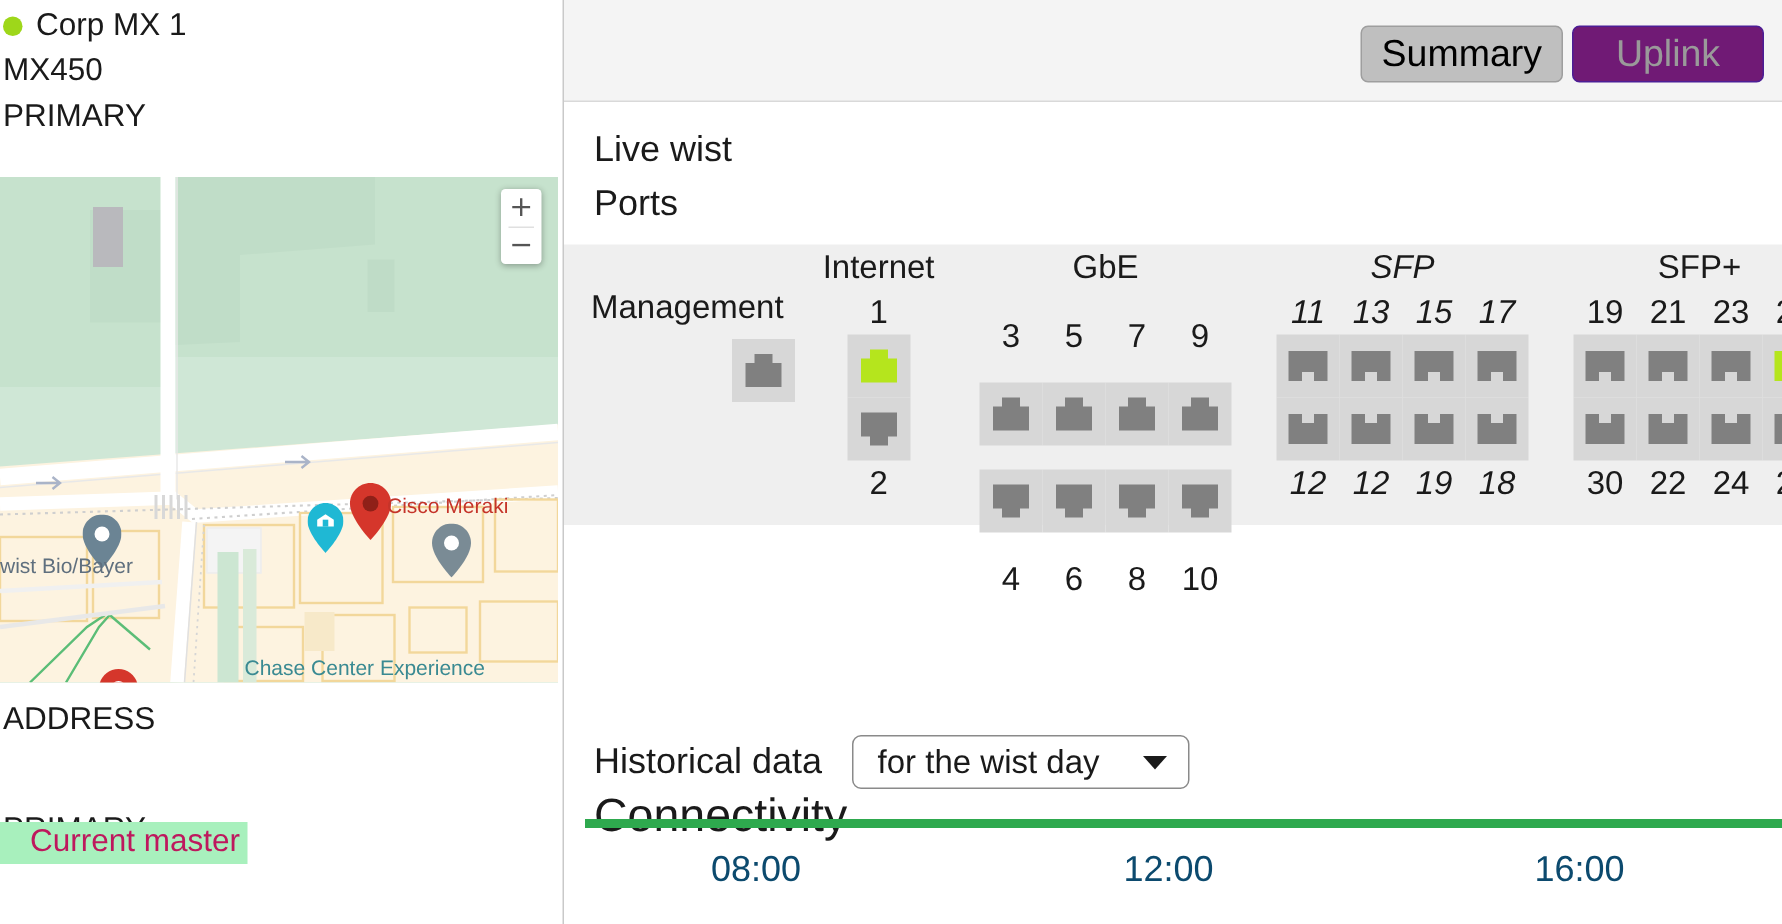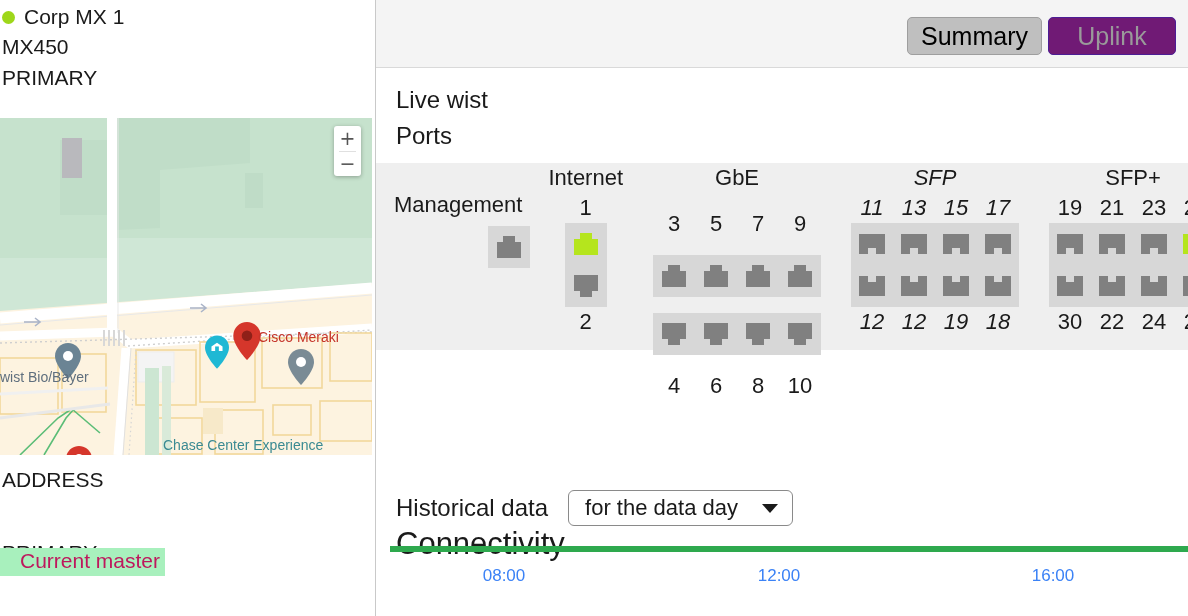--- a/index.html
+++ b/index.html
@@ -183,21 +183,21 @@
   .conn-label { font-size: 31px; color: #1a1a1a; padding-left: 20px; line-height: 36px; }
   #conn-bar {
     position: absolute; left: 14px; top: 546px;
     width: 1166px; height: 6px; background: #2ea94e;
   }
   #time-axis {
     position: absolute; left: 0; top: 566px; width: 1188px;
     height: 30px;
   }
   .tick {
-    position: absolute; font-size: 17px; color: #3b82f6;
+    position: absolute; font-size: 24px; color: #0c4a6e;
     transform: translateX(-50%);
   }
 </style>
 </head>
 <body>
 
 <div id="app">
 
   <div id="left-panel">
 
@@ -559,21 +559,21 @@
               <div class="num-cell">26</div>
             </div>
           </div>
         </div>
     </div>
 
     <div id="historical">
       <div class="hist-row">
         <span class="hist-title">Historical data</span>
         <span class="range-select">
-          <span>for the data day</span>
+          <span>for the wist day</span>
           <span class="caret"></span>
         </span>
       </div>
       <div class="conn-label">Connectivity</div>
     </div>
 
     <div id="conn-bar"></div>
     <div id="time-axis">
         <div class="tick" style="left: 128px;">08:00</div>
         <div class="tick" style="left: 403px;">12:00</div>

